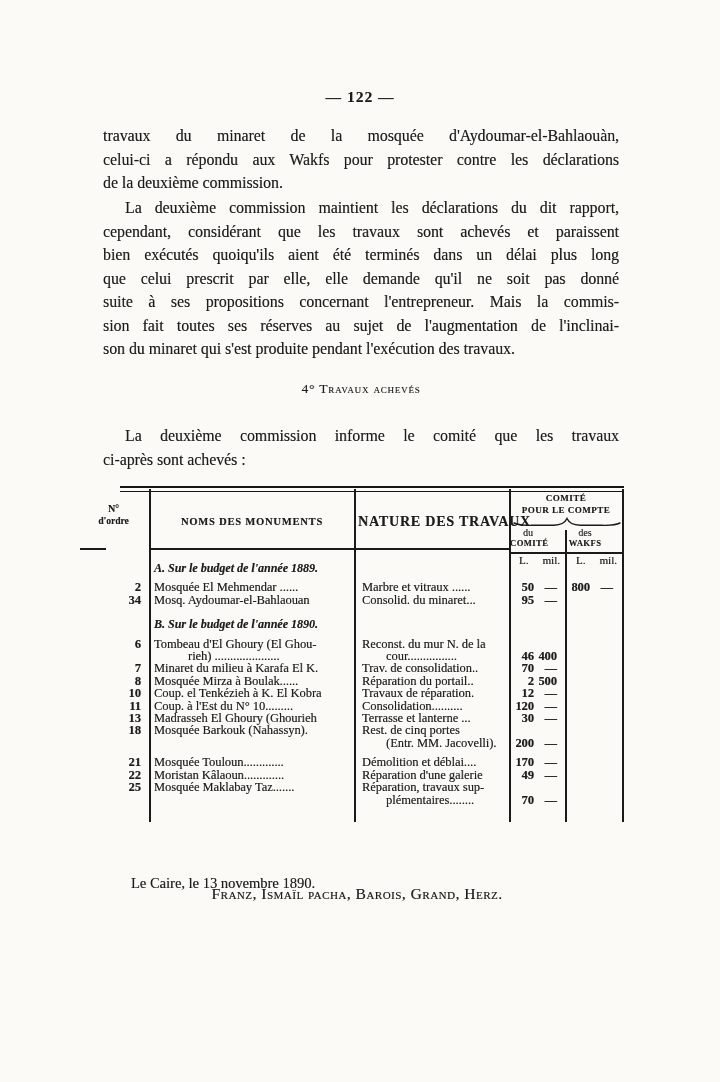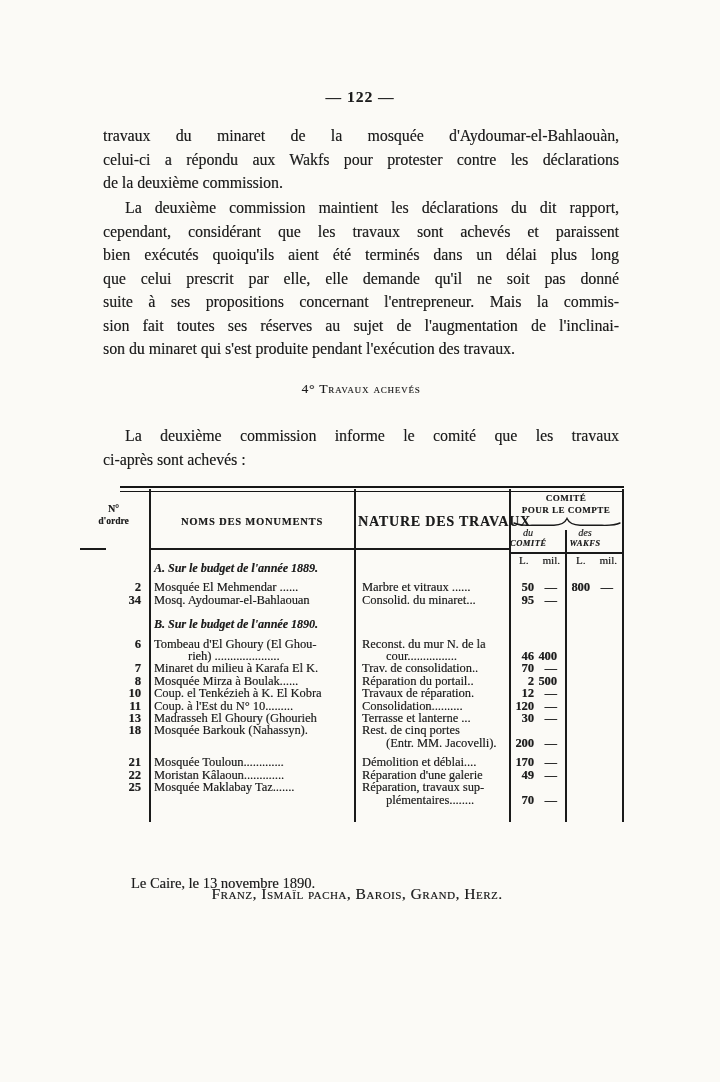--- a/index.html
+++ b/index.html
@@ -50,21 +50,21 @@
   .dash-no{left:2px;top:62px;width:26px;}
   .hrule-left{left:72px;top:62px;width:359px;}
   .hrule-group{left:432px;top:66px;width:112px;}
   .hcell{position:absolute;text-align:center;font-weight:bold;}
   .h-no{left:0;top:16px;width:71px;font-size:10px;line-height:13px;}
   .h-no .sub{font-size:9.5px;}
   .h-mon{left:72px;top:30px;width:204px;font-size:10.5px;letter-spacing:0.8px;}
   .h-nat{left:277px;top:30px;width:179px;font-size:14px;letter-spacing:0.8px;}
   .h-alloue{left:432px;top:7px;width:112px;font-size:9px;line-height:11.5px;letter-spacing:0.5px;}
   .brace{position:absolute;left:434px;top:31px;width:110px;height:9px;}
-  .h-sub{position:absolute;top:41px;width:36px;text-align:center;font-size:10px;line-height:11px;font-style:italic;}
+  .h-sub{position:absolute;top:41px;width:36px;text-align:center;font-size:10px;line-height:11px;}
   .h-sub .cap{font-weight:bold;font-size:8.5px;letter-spacing:0.5px;}
   .h-sub.s1{left:432px;}
   .h-sub.s2{left:489px;}
   .h-units{position:absolute;top:68px;height:13px;display:flex;font-size:11px;}
   .h-units.u1{left:432px;width:55px;}
   .h-units.u2{left:489px;width:55px;}
   .h-units span{flex:1;text-align:center;}
   
   .tbody{position:absolute;left:0;top:64px;width:546px;}
   .trow{display:flex;align-items:flex-start;}

